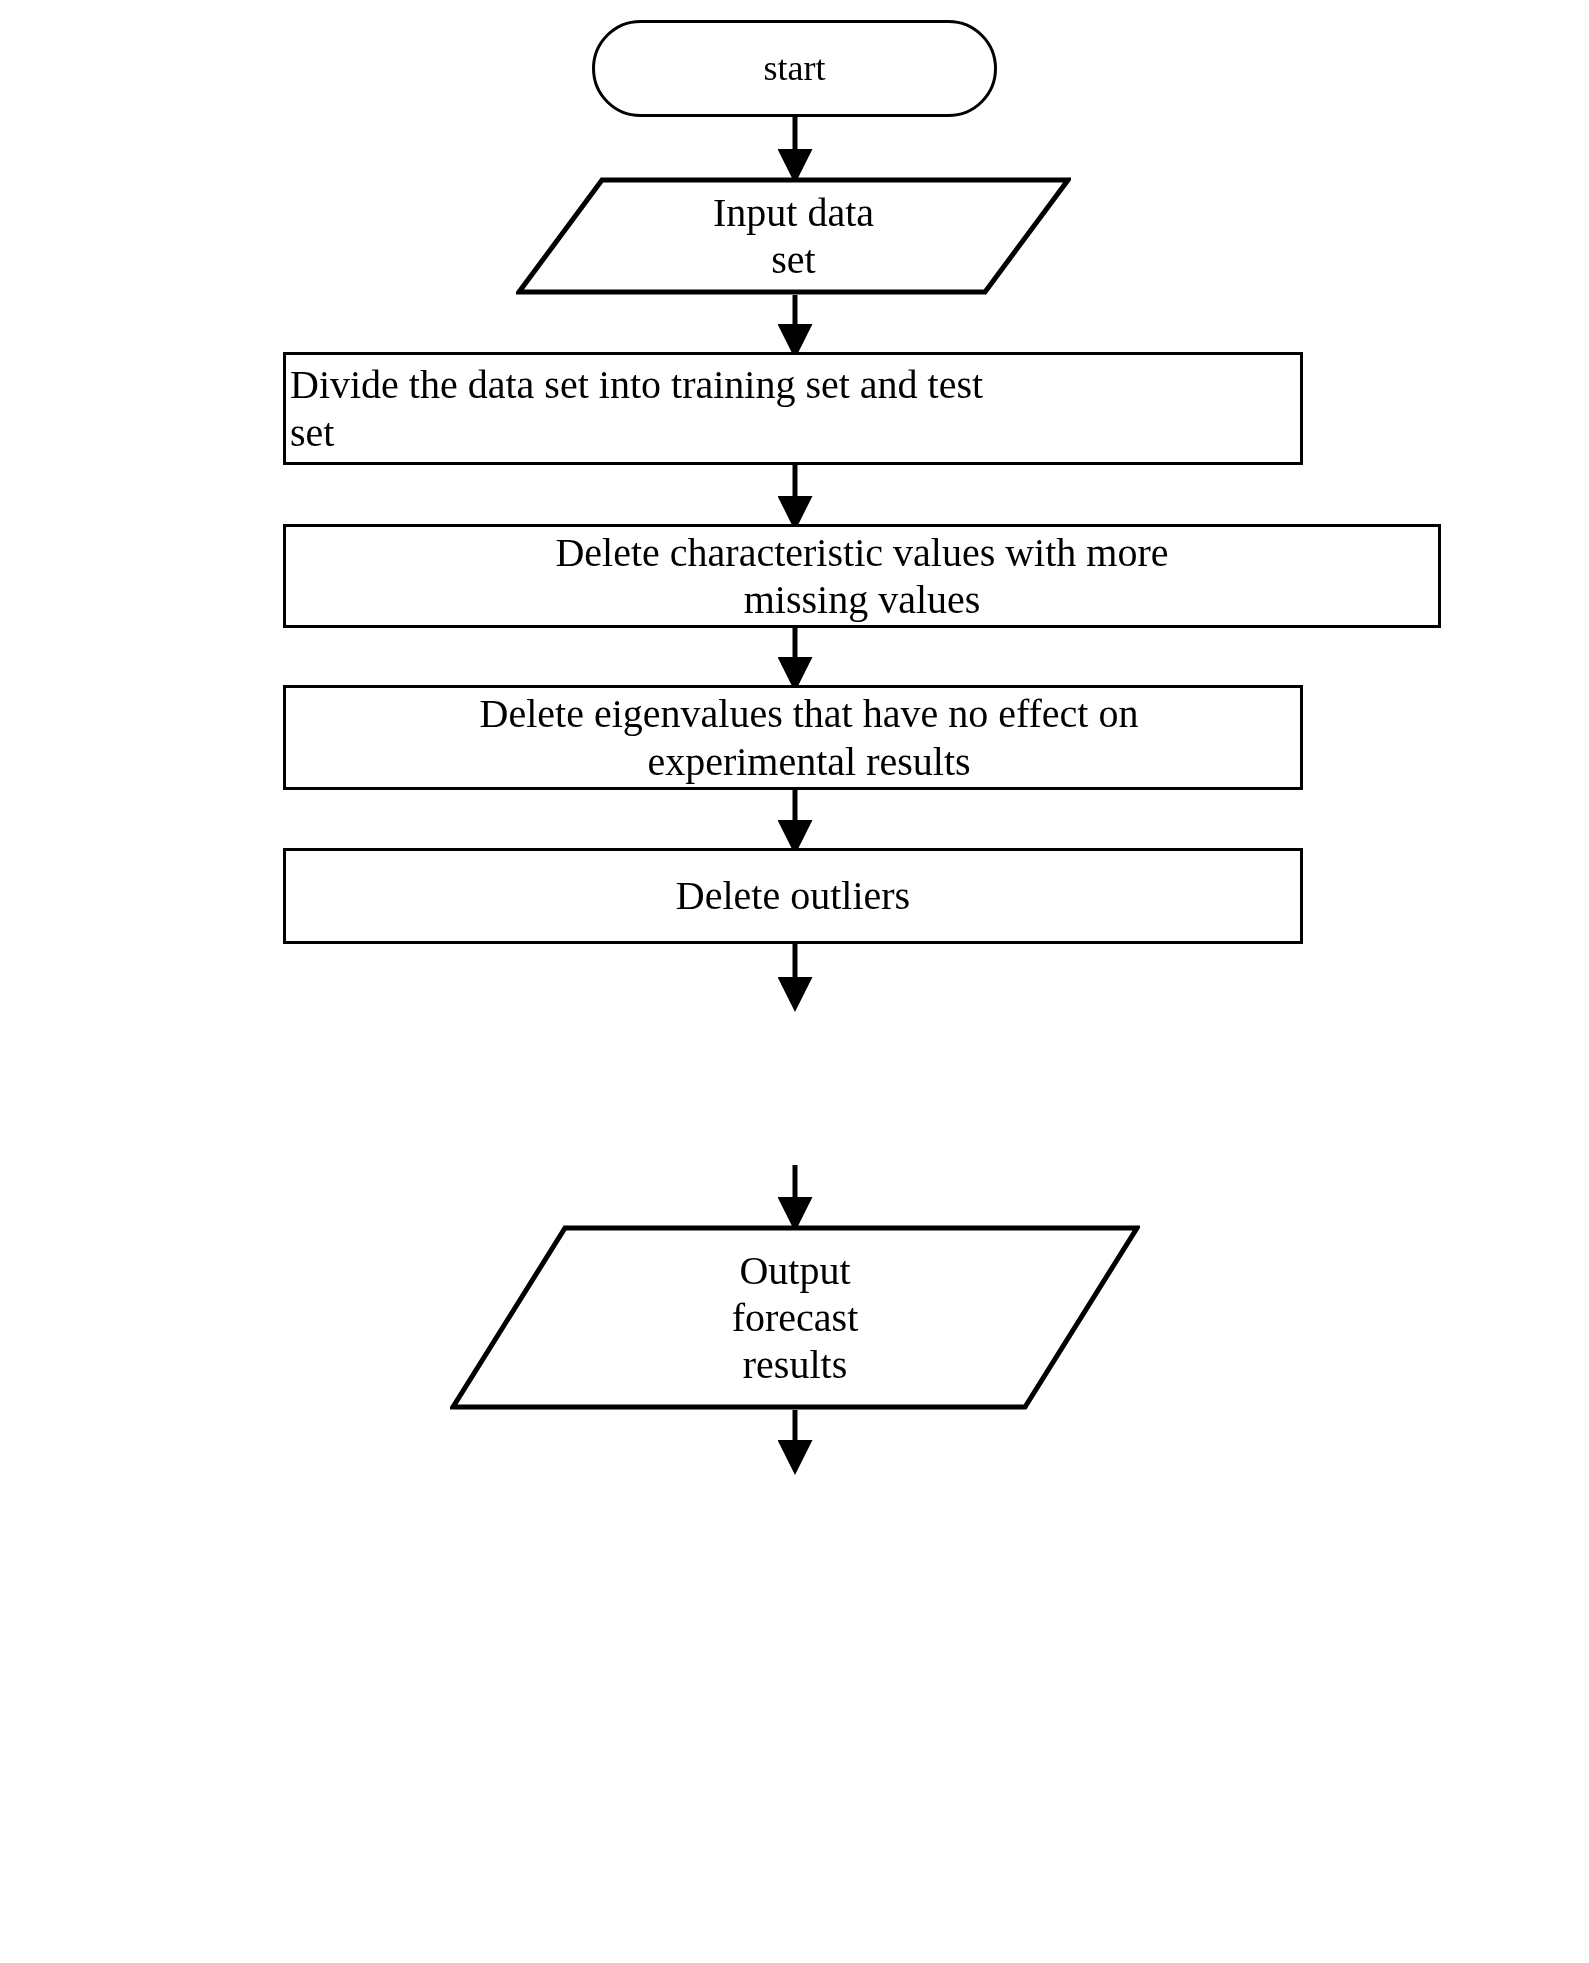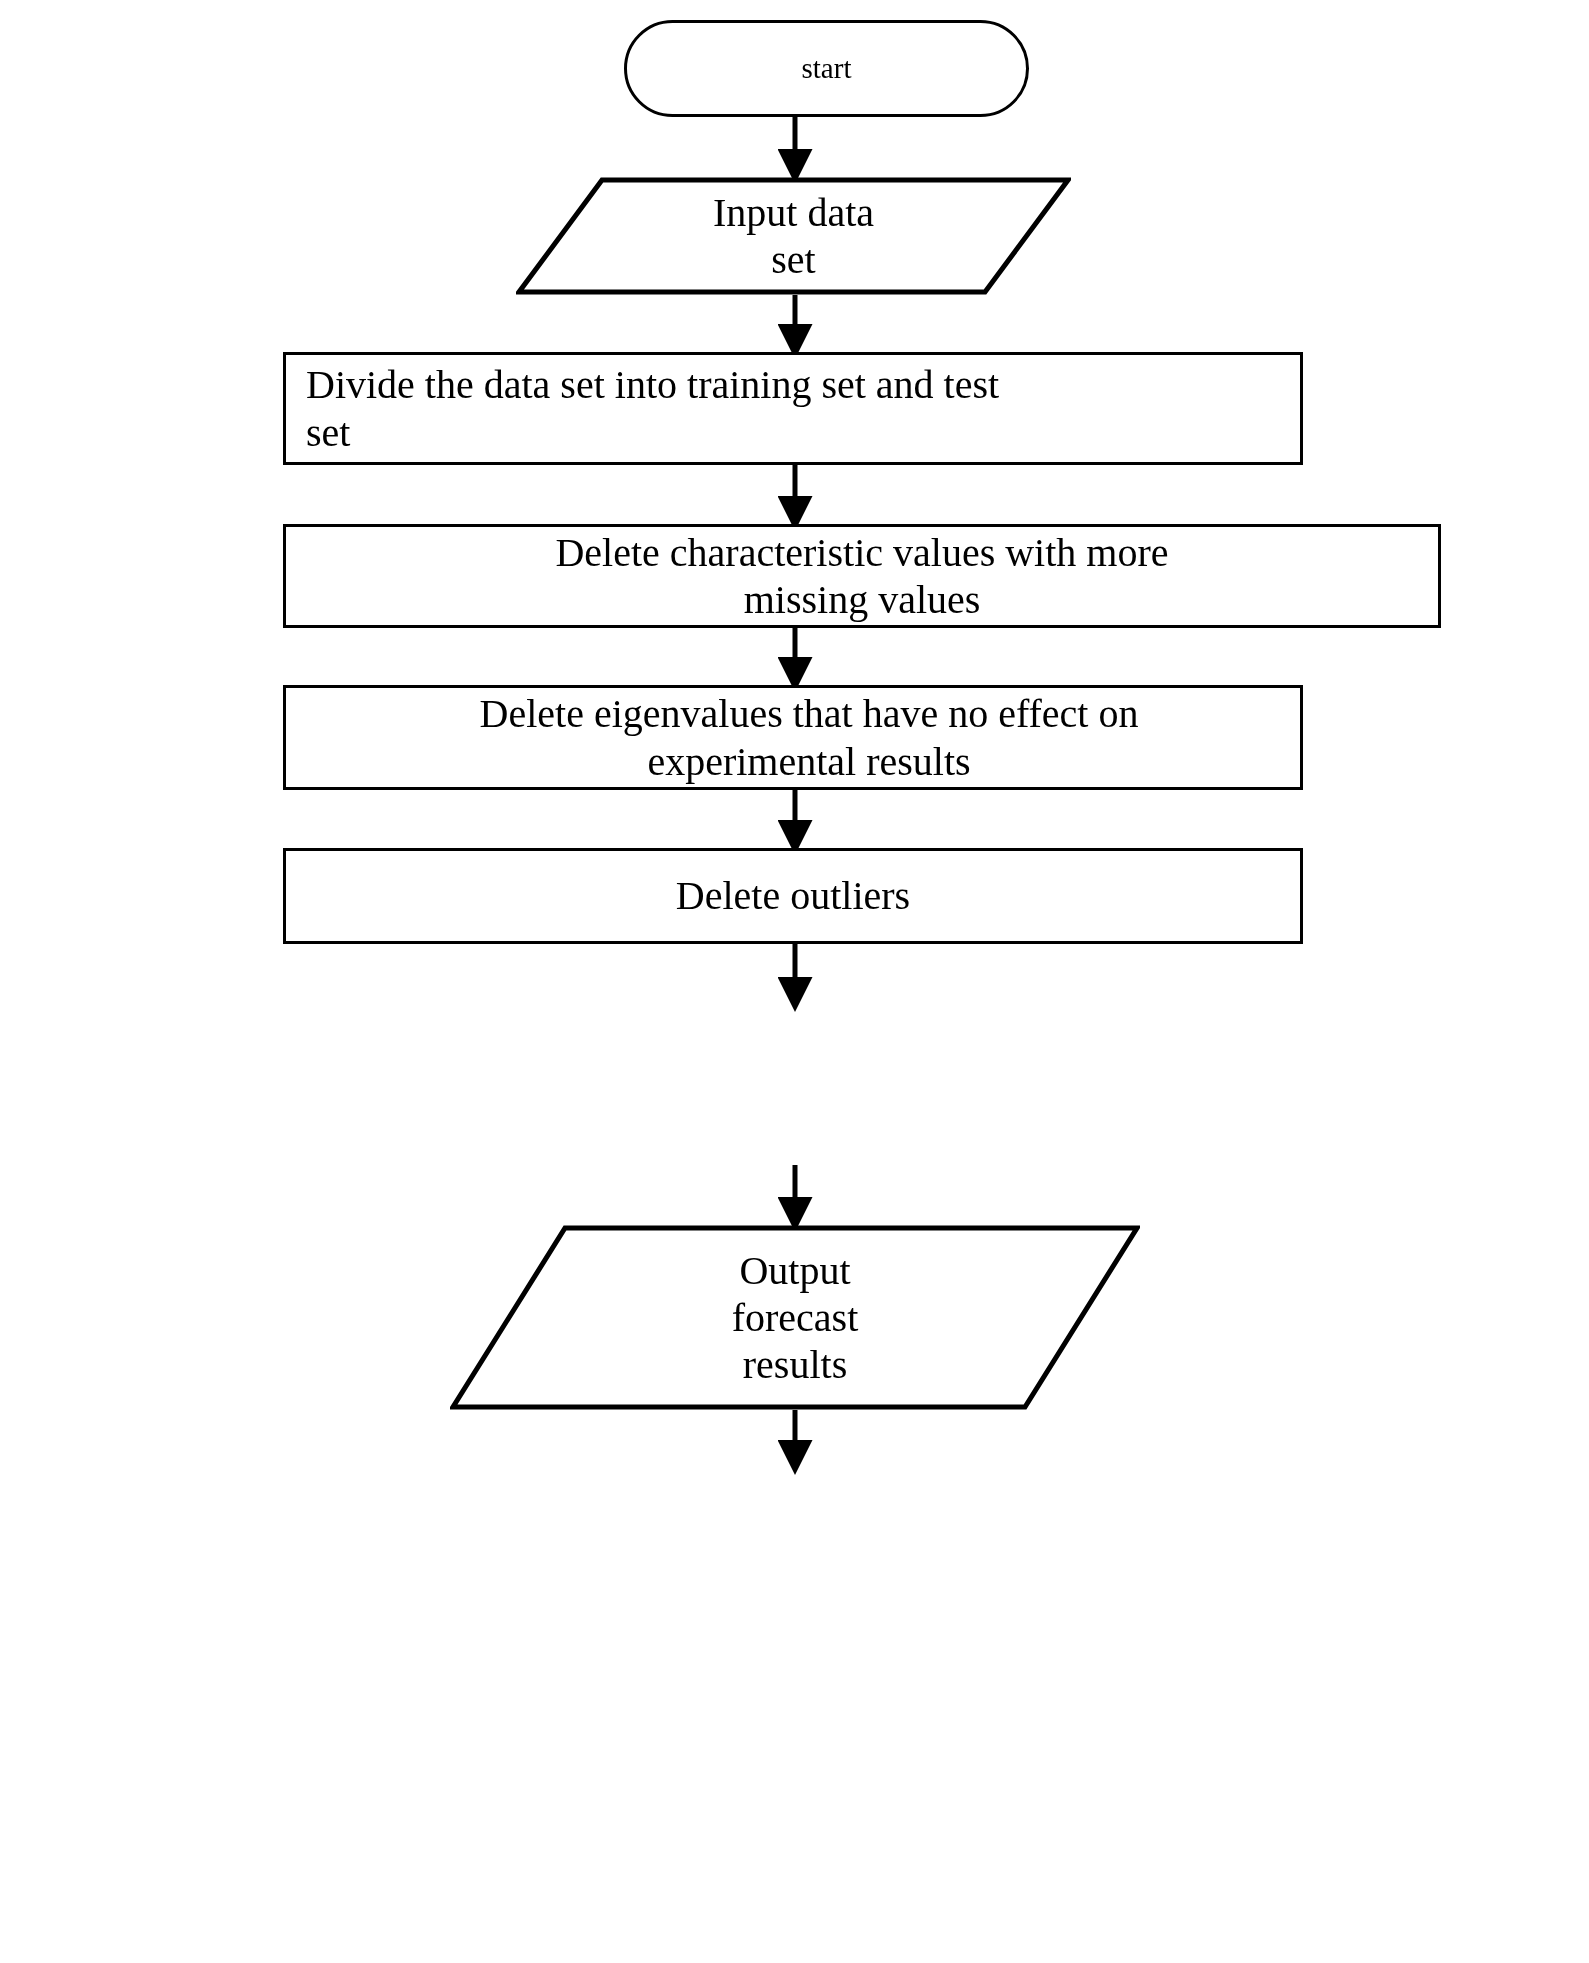--- a/index.html
+++ b/index.html
@@ -93,34 +93,34 @@
       <line x1="795" y1="295" x2="795" y2="352"></line>
       <line x1="795" y1="465" x2="795" y2="524"></line>
       <line x1="795" y1="628" x2="795" y2="685"></line>
       <line x1="795" y1="790" x2="795" y2="848"></line>
       <line x1="795" y1="944" x2="795" y2="1005"></line>
       <line x1="795" y1="1165" x2="795" y2="1225"></line>
       <line x1="795" y1="1410" x2="795" y2="1468"></line>
     </g>
   </svg>
 
-  <div class="node terminator" style="left:624px; top:20px; width:405px; height:97px; font-size:29px;align-items:center;">
+  <div class="node terminator" style="left:592px; top:20px; width:405px; height:97px; font-size:36px;align-items:center;">
     <span class="label">start</span>
   </div>
 
   <div class="node io" style="left:516px; top:177px; width:555px; height:118px; font-size:40px;">
     <svg class="para-svg" viewBox="0 0 555 118" preserveAspectRatio="none" xmlns="http://www.w3.org/2000/svg">
       <polygon points="86,3 552,3 469,115 3,115" fill="#ffffff" stroke="#000000" stroke-width="5"></polygon>
     </svg>
     <span class="label">Input data
 set</span>
   </div>
 
   <div class="node process" style="left:283px; top:352px; width:1020px; height:113px; font-size:40px;">
-    <span class="label" style="text-align:left; padding-left:20px;">Divide the data set into training set and test
+    <span class="label" style="text-align:left; padding-left:4px;">Divide the data set into training set and test
 set</span>
   </div>
 
   <div class="node process" style="left:283px; top:524px; width:1158px; height:104px; font-size:40px;">
     <span class="label">Delete characteristic values with more
 missing values</span>
   </div>
 
   <div class="node process" style="left:283px; top:685px; width:1020px; height:105px; font-size:40px;padding-left:32px;">
     <span class="label">Delete eigenvalues that have no effect on

